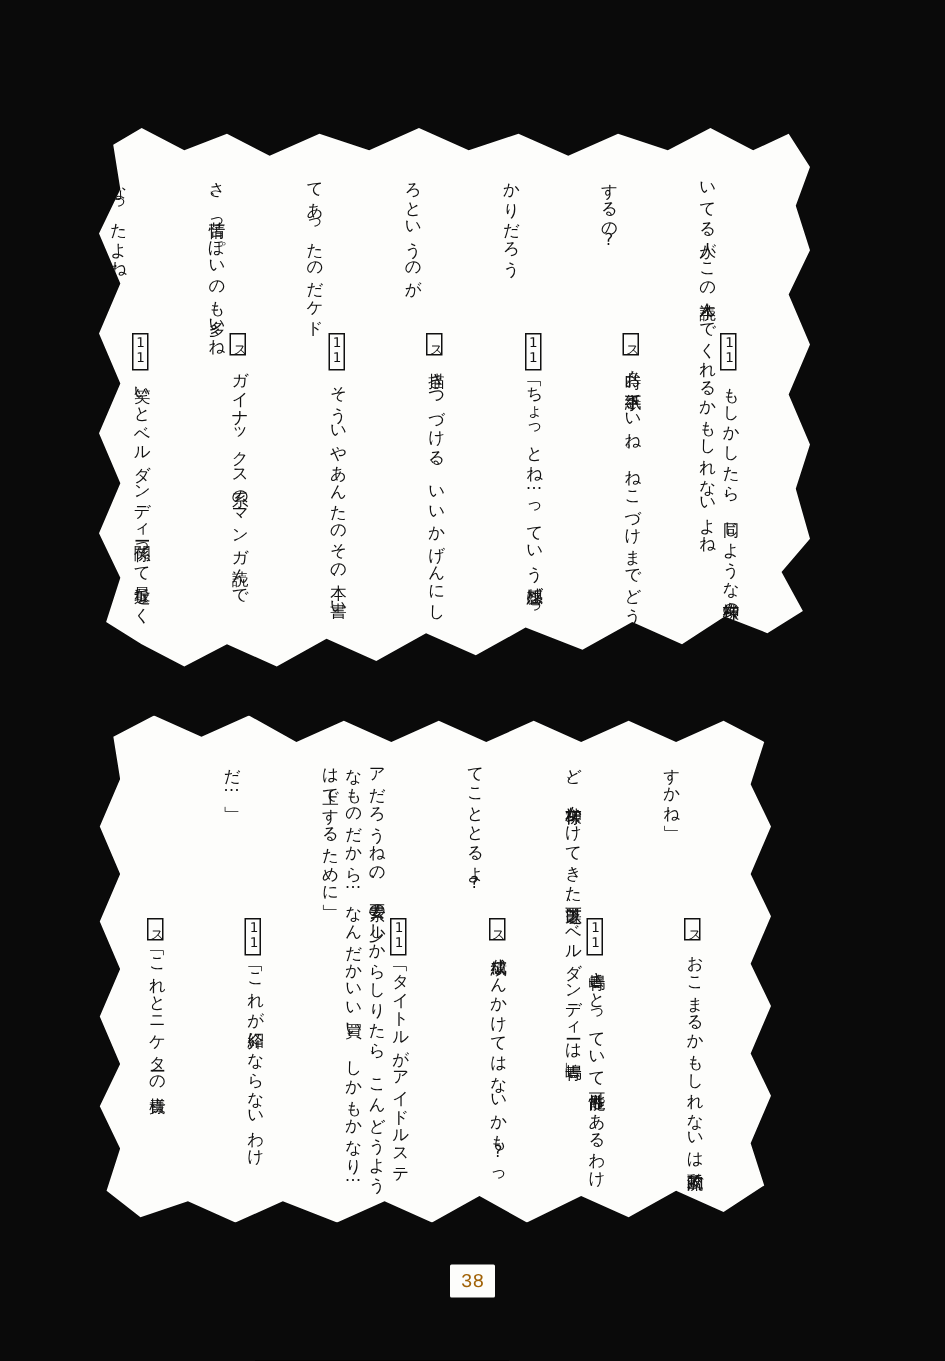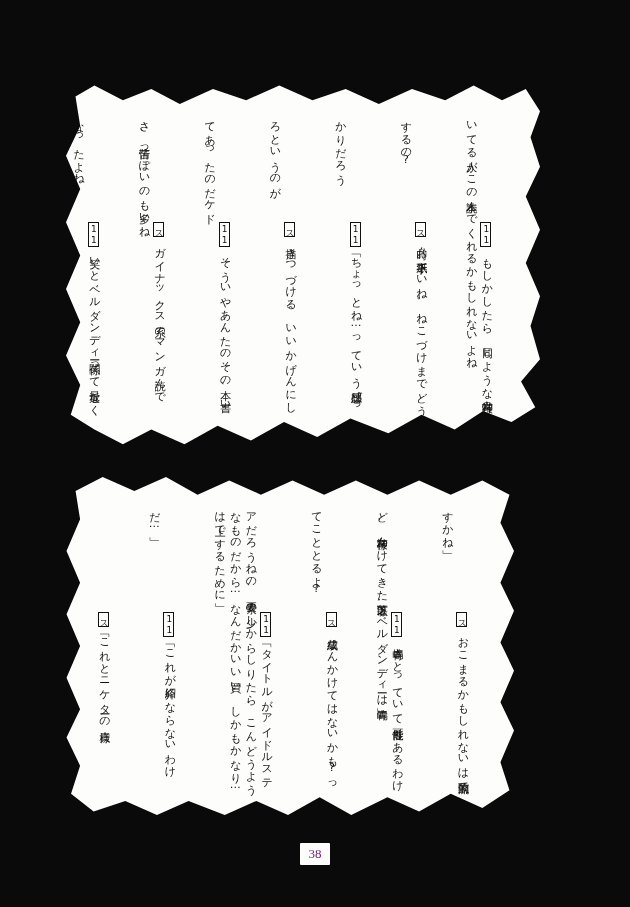--- a/index.html
+++ b/index.html
@@ -110,22 +110,22 @@
   }
 
   
   .page-number {
     position: absolute;
     left: 300px;
     top: 843px;
     width: 30px;
     height: 22px;
     background: #fdfdfb;
-    color: #701a75;
-    font-family: Liberation Serif, serif;
+    color: #a16207;
+    font-family: Liberation Mono, monospace;
     font-size: 13px;
     display: flex;
     align-items: center;
     justify-content: center;
     border-radius: 1px;
   }
 </style>
 </head>
 <body>
 

